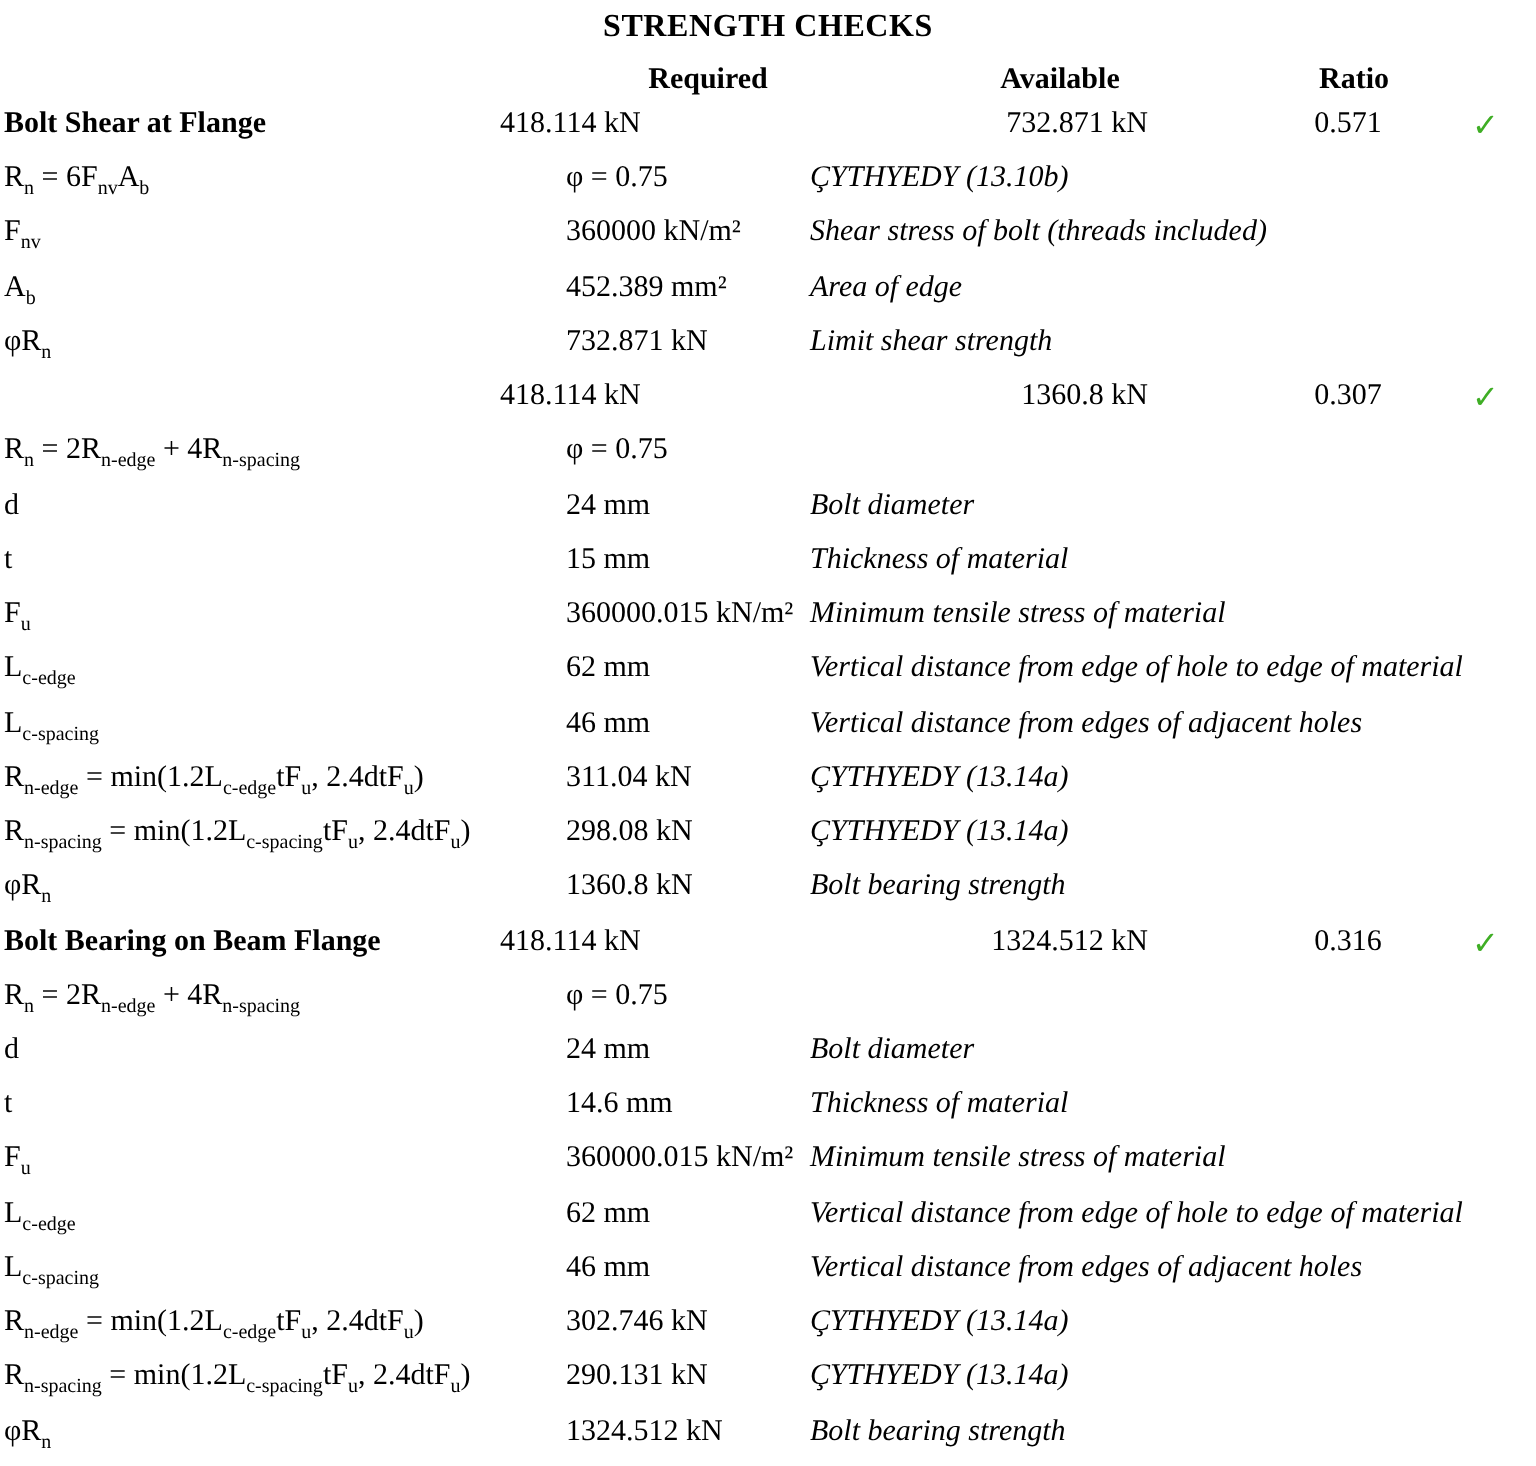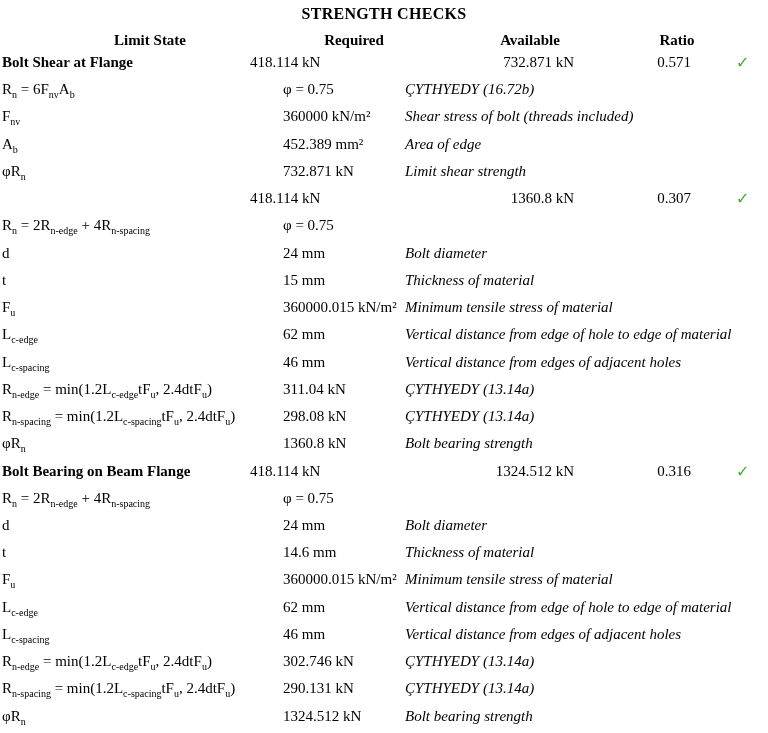--- a/index.html
+++ b/index.html
@@ -35,38 +35,37 @@
   .c-desc      { left:405px; font-style:italic; }
   sub { font-size:10px; line-height:0; }
 </style>
 </head>
 <body>
 
 <div class="page">
   <div class="title">STRENGTH CHECKS</div>
 
   <div class="header-row">
-    <div class="h h-limit">Limit State</div>
     <div class="h h-required">Required</div>
     <div class="h h-available">Available</div>
     <div class="h h-ratio">Ratio</div>
   </div>
 
   <div class="rows">
       <div class="row section">
         <div class="cell c-label">Bolt Shear at Flange</div>
         <div class="cell c-required">418.114 kN</div>
         <div class="cell c-available">732.871 kN</div>
         <div class="cell c-ratio">0.571</div>
         <div class="cell c-check" style="color: rgb(63, 174, 37);">✓</div>
       </div>
       <div class="row detail">
         <div class="cell c-label">R<sub>n</sub> = 6F<sub>nv</sub>A<sub>b</sub></div>
         <div class="cell c-value">φ = 0.75</div>
-        <div class="cell c-desc">ÇYTHYEDY (16.72b)</div>
+        <div class="cell c-desc">ÇYTHYEDY (13.10b)</div>
       </div>
       <div class="row detail">
         <div class="cell c-label">F<sub>nv</sub></div>
         <div class="cell c-value">360000 kN/m²</div>
         <div class="cell c-desc">Shear stress of bolt (threads included)</div>
       </div>
       <div class="row detail">
         <div class="cell c-label">A<sub>b</sub></div>
         <div class="cell c-value">452.389 mm²</div>
         <div class="cell c-desc">Area of edge</div>

